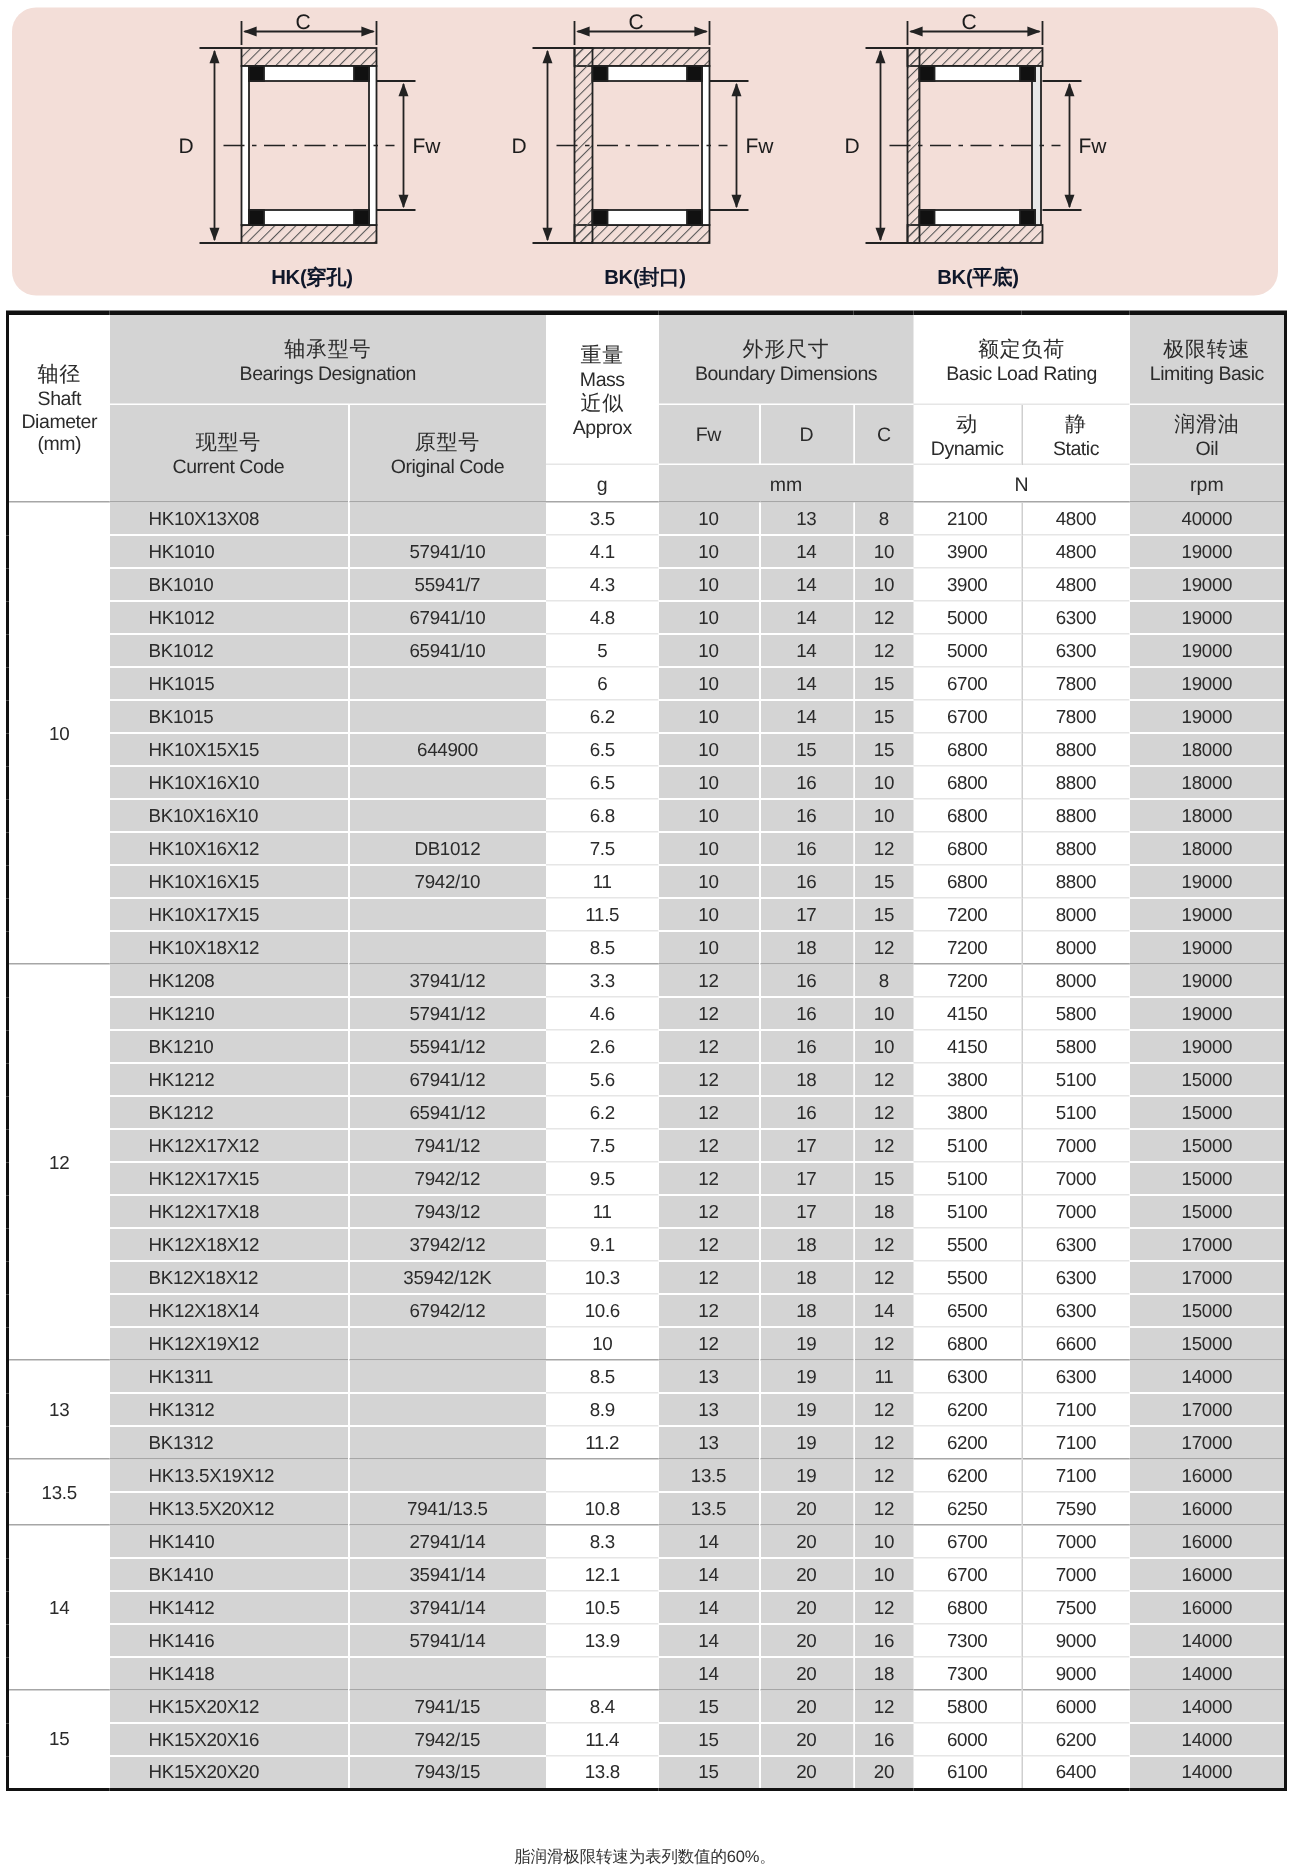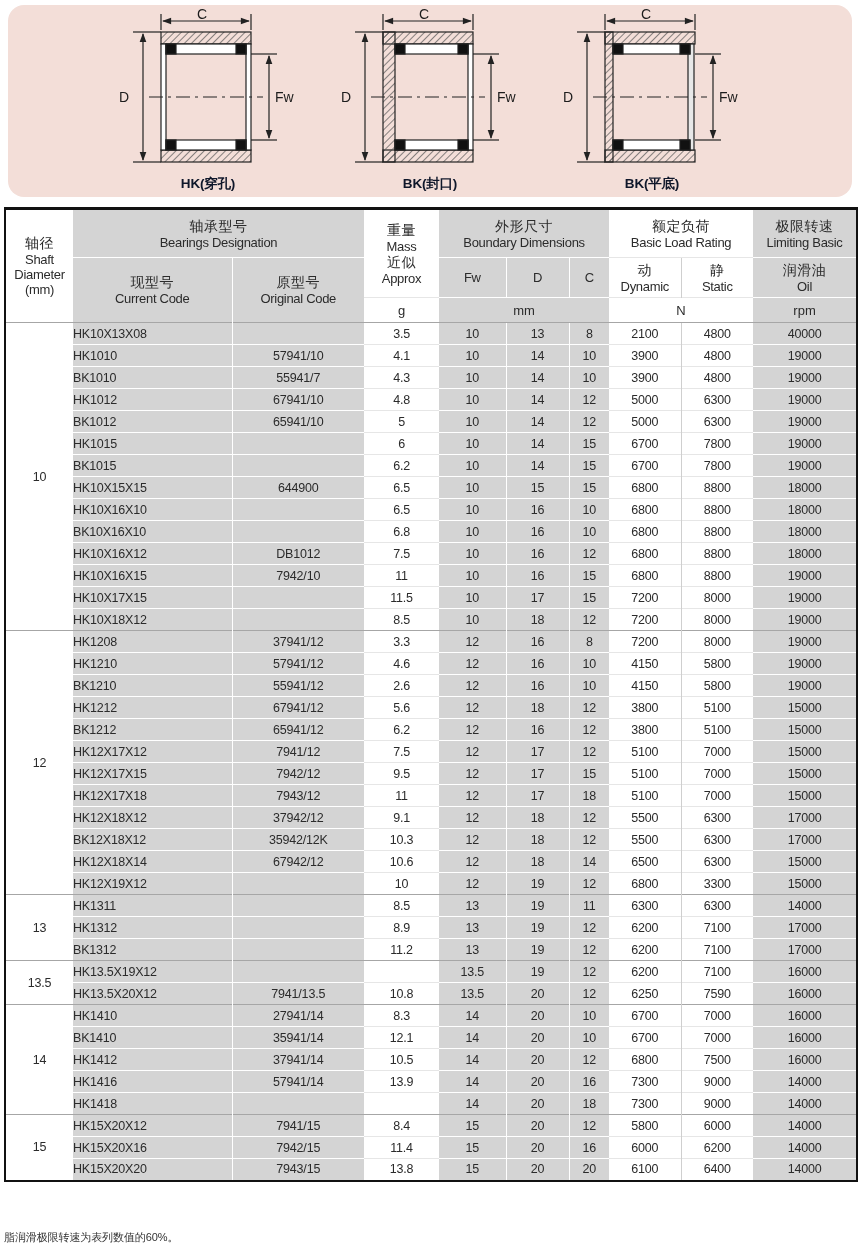--- a/index.html
+++ b/index.html
@@ -21,38 +21,38 @@
   .diag figcaption{font-size:13.5px;font-weight:600;color:#0f172a;margin-top:-5px;letter-spacing:-0.2px;}
   .bearing-svg text{font-size:14px;fill:#1c1c1c;font-family:"Liberation Sans","DejaVu Sans",sans-serif;}
 
   
   table.spec{position:absolute;left:4px;top:207px;width:852px;border-collapse:collapse;table-layout:fixed;
     border:2px solid var(--border-dark);border-top-width:3px;}
   td,th{font-weight:normal;text-align:center;vertical-align:middle;color:var(--txt);
     padding:0;overflow:hidden;white-space:nowrap;}
   .g{background:var(--cell-gray);}
   .w{background:#fff;}
-  thead tr.h1 td{height:49px;}
+  thead tr.h1 td{height:61px;}
   thead tr.h2 td{height:40px;}
   thead tr.h3 td{height:25px;font-size:13px;}
   .zh{display:block;font-size:14px;line-height:17px;letter-spacing:0.5px;}
   .en{display:block;font-size:13px;line-height:15px;letter-spacing:-0.3px;}
   thead td{border-top:1px solid transparent;}
   thead tr.h2 td.g, thead tr.h3 td.g{border-top-color:#fff;}
   thead tr.h2 td.w, thead tr.h3 td.w{border-top-color:#e6e6e6;}
   tbody td{height:22px;font-size:12.5px;letter-spacing:-0.2px;border-top:1px solid transparent;}
   tbody td.g{border-top-color:#fff;}
   tbody td.w{border-top-color:#e6e6e6;}
   tbody tr.group-first td{border-top:1px solid var(--sep);}
   .vlw{border-left:1px solid #fff;}
   .vlg{border-left:1px solid #cfcfcf;}
-  td.cur{text-align:left;margin-left:32px;}
+  td.cur{text-align:left;padding-left:26px;margin-left:32px;}
 
   
-  .footnote{position:absolute;left:4px;top:1230px;width:852px;display:flex;justify-content:flex-start;
+  .footnote{position:absolute;left:4px;top:1230px;width:852px;display:flex;justify-content:center;
     font-size:11px;color:#333;letter-spacing:-0.1px;}
 </style>
 </head>
 <body>
 
 <div class="page">
 
   <div class="diagram-panel">
 
     <figure class="diag">
@@ -518,21 +518,21 @@
           <td class="g">15000</td>
         </tr>
         <tr>
           <td class="g cur">HK12X19X12</td>
           <td class="g vlw"></td>
           <td class="w">10</td>
           <td class="g">12</td>
           <td class="g vlw">19</td>
           <td class="g vlw">12</td>
           <td class="w">6800</td>
-          <td class="w vlg">3300</td>
+          <td class="w vlg">6600</td>
           <td class="g">15000</td>
         </tr>
         <tr class="group-first">
           <td class="w" rowspan="3">13</td>
           <td class="g cur">HK1311</td>
           <td class="g vlw"></td>
           <td class="w">8.5</td>
           <td class="g">13</td>
           <td class="g vlw">19</td>
           <td class="g vlw">11</td>

